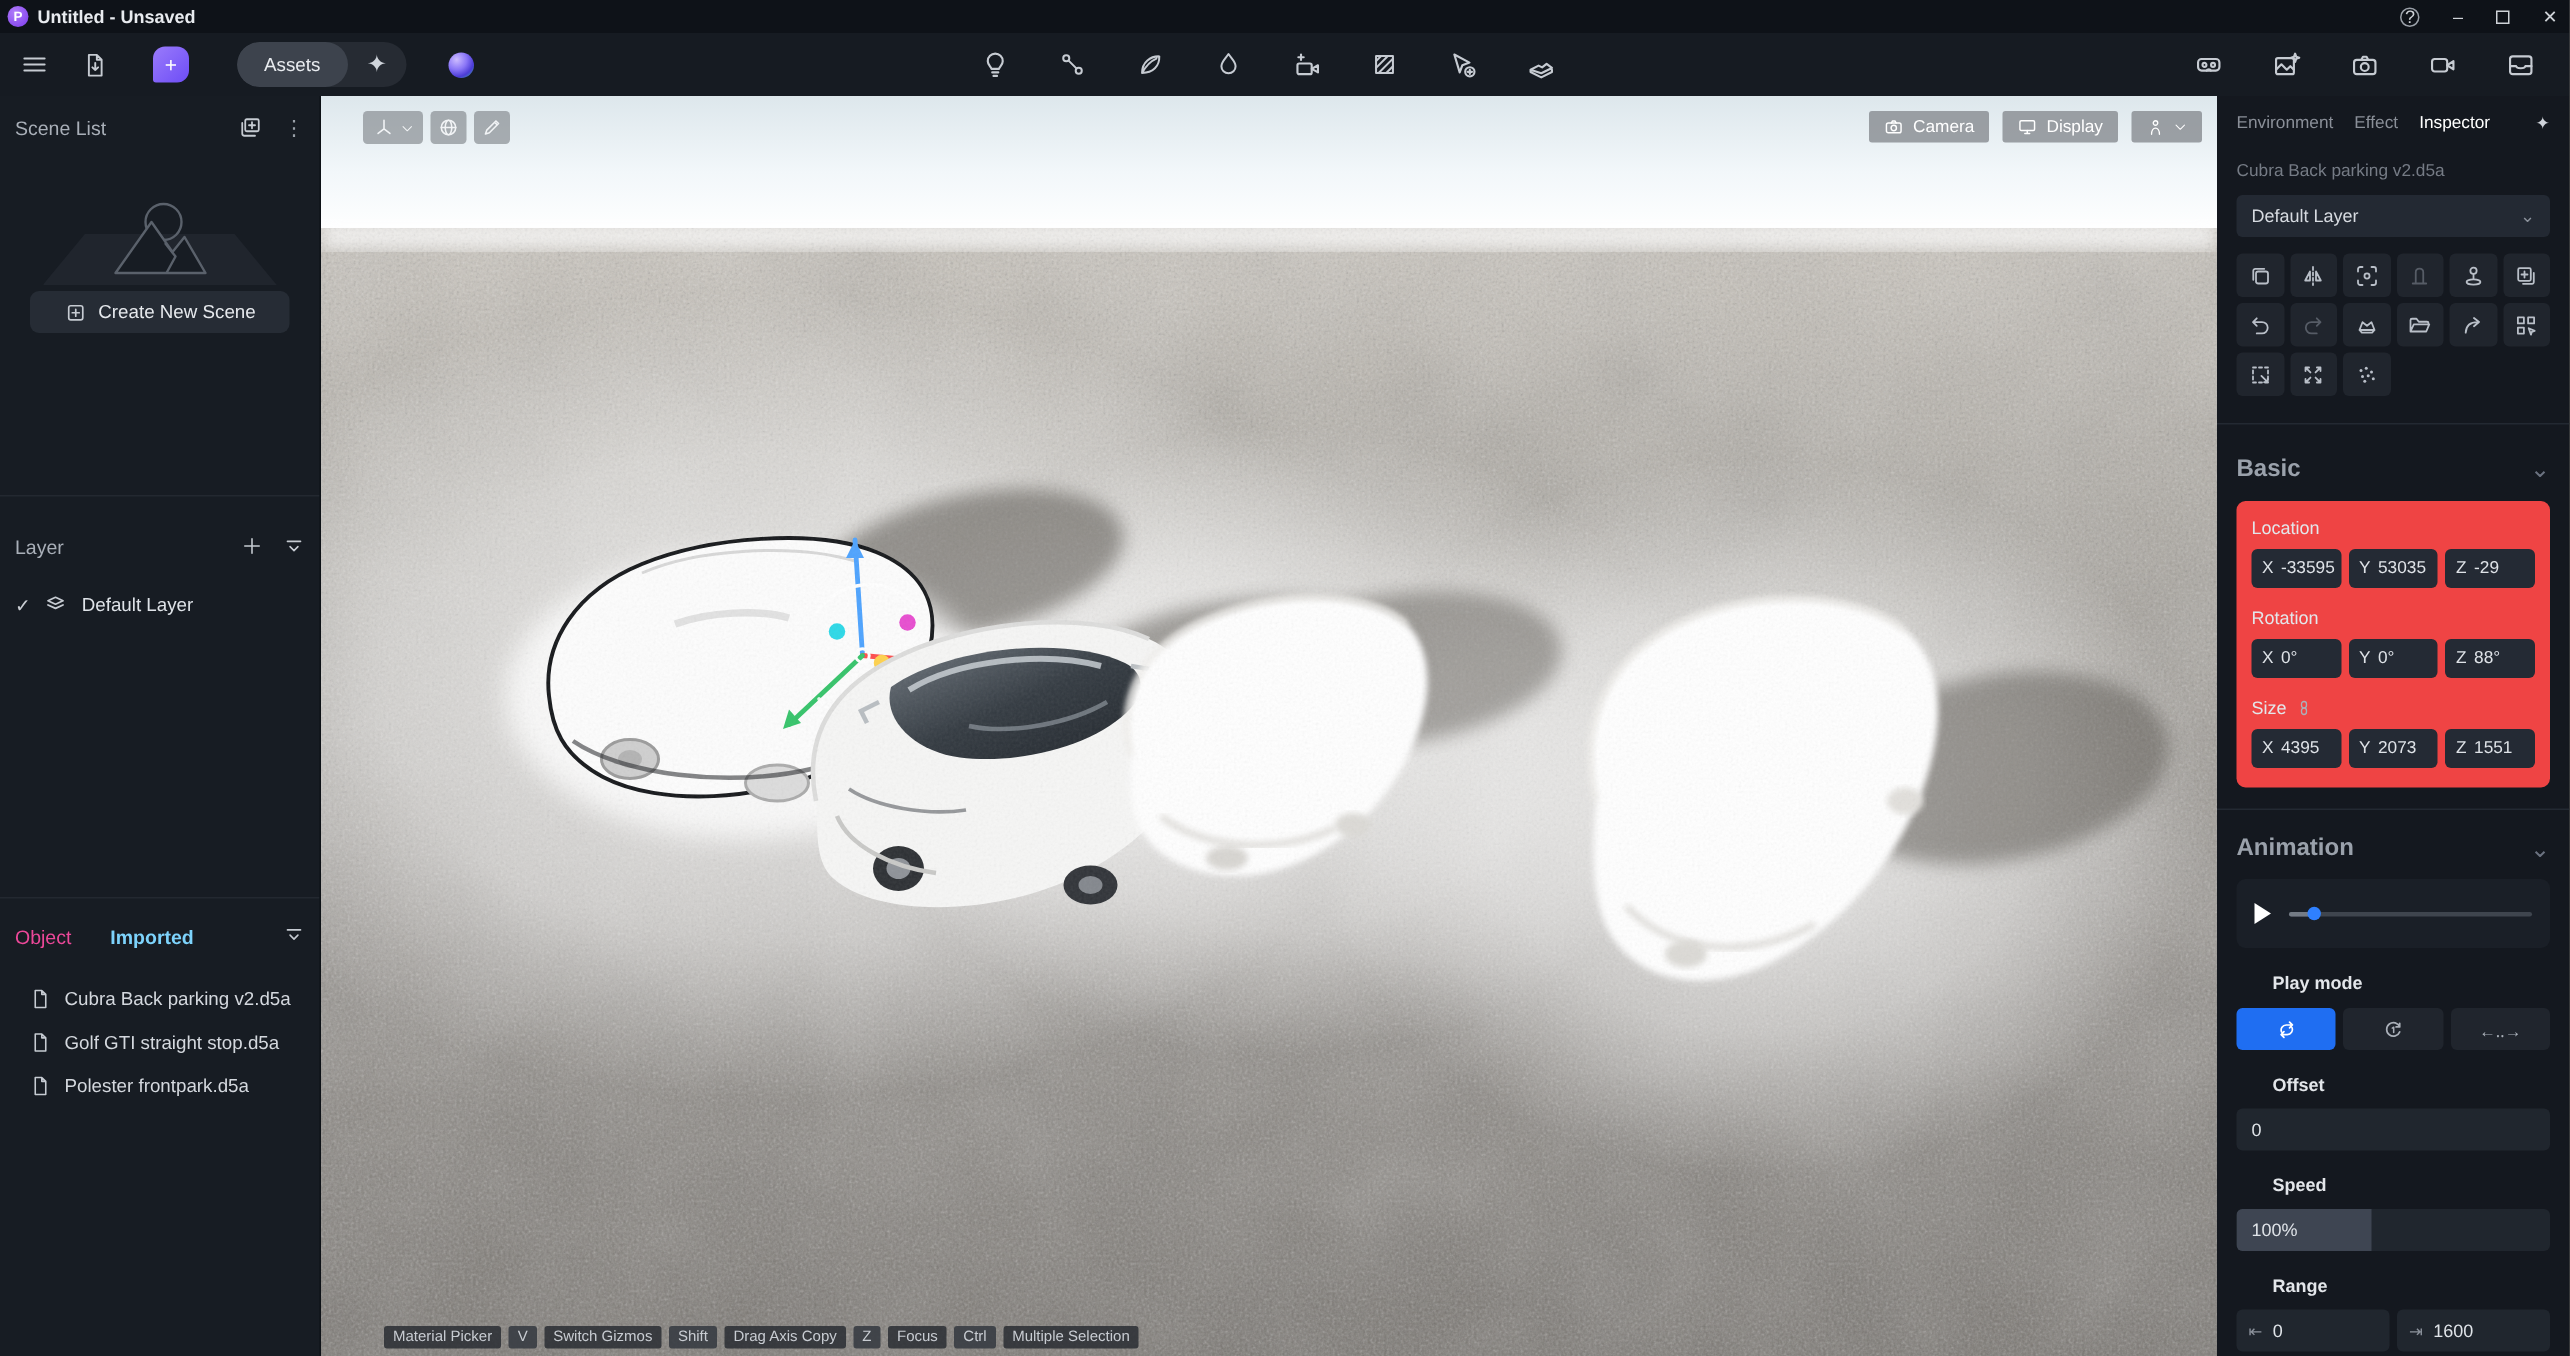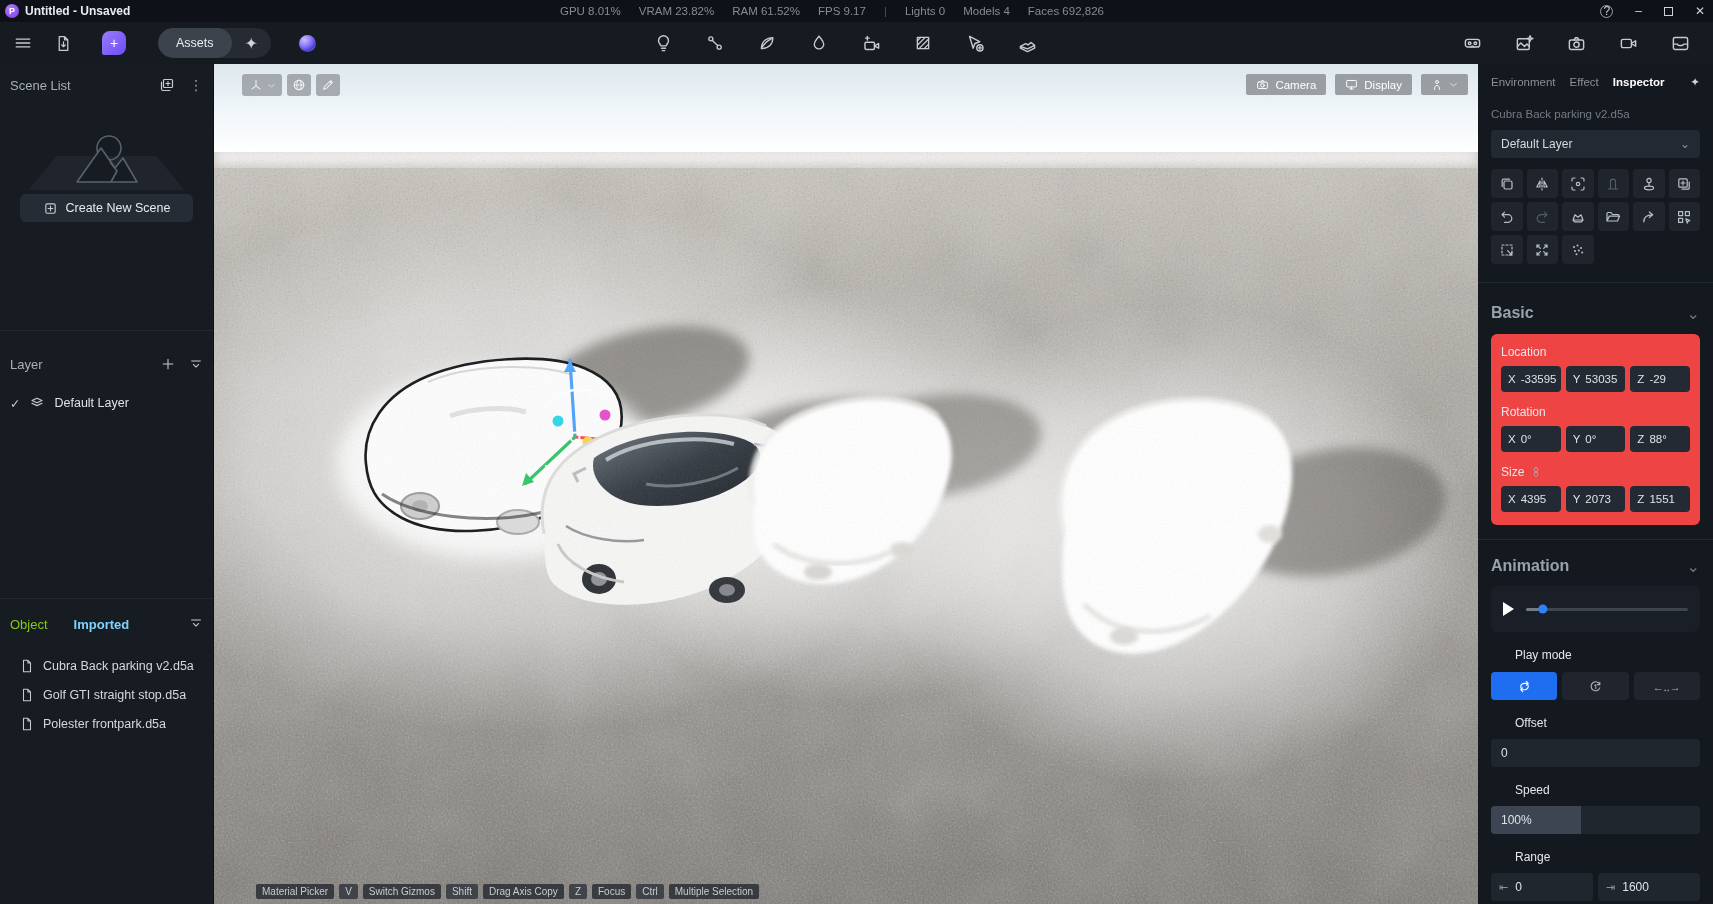--- a/index.html
+++ b/index.html
@@ -39,41 +39,41 @@
   .sb-header { display:flex; align-items:center; margin:12px 10px 0 10px; height:18px; color:#a9afb8; font-size:13px; }
   .sb-header .spacer { flex:1; }
   .sb-header .hicon { color:#9aa0a9; display:flex; align-items:center; margin-left:14px; }
   .empty-illus { margin:36px auto 0 auto; width:120px; height:60px; position:relative; }
   .platform { position:absolute; left:-18px; top:26px; width:156px; height:34px; background:#20252d; clip-path:polygon(18% 0,82% 0,100% 100%,0 100%); }
   .create-btn { margin:4px 20px 0 20px; height:28px; background:#262c35; border-radius:6px; display:flex; align-items:center; justify-content:center; gap:8px; color:#e6e9ed; font-size:12.5px; }
   .divider { height:1px; background:#232830; margin-top:0; }
   .d1 { margin-top:108px; } .d2 { margin-top:183px; }
   .layer-row { display:flex; align-items:center; gap:9px; margin:18px 10px 0 10px; height:24px; color:#dfe3e8; font-size:12.5px; }
   .obj-header { display:flex; align-items:center; margin:16px 10px 0 10px; height:18px; font-size:13px; }
-  .obj-tab-dim { color:#84cc16; } .obj-tab-act { color:#7dd3fc; font-weight:bold; margin-left:26px; }
+  .obj-tab-dim { color:#ec4899; } .obj-tab-act { color:#7dd3fc; font-weight:bold; margin-left:26px; }
   .file-list { margin-top:18px; }
   .file-row { display:flex; align-items:center; gap:9px; height:29px; padding:0 10px 0 20px; color:#d4d8de; font-size:12.5px; }
 
   
   .viewport { flex:1; position:relative; overflow:hidden; background:#9b9790; }
   .scene { position:absolute; inset:0; width:100%; height:100%; }
   .vp-topleft { position:absolute; left:28px; top:10px; display:flex; gap:5px; }
   .vp-btn { height:22px; background:rgba(125,129,134,.62); border-radius:3px; display:flex; align-items:center; justify-content:center; gap:4px; color:#fff; padding:0 5px; }
   .vp-btn .ic { stroke:#f2f4f6; }
   .vp-topright { position:absolute; right:10px; top:10px; display:flex; gap:9px; }
   .vp-btn2 { height:21px; background:rgba(132,136,141,.78); border-radius:2px; display:flex; align-items:center; gap:6px; color:#fff; font-size:11.5px; padding:0 10px; }
   .vp-btn2 .ic { stroke:#fff; }
   .hints { position:absolute; left:42px; bottom:5px; display:flex; gap:5px; align-items:center; }
   .hint { background:rgba(38,42,48,.82); color:#c8ccd2; font-size:10px; padding:2px 6px; border-radius:2px; white-space:nowrap; }
   .hint.key { background:rgba(55,60,67,.9); }
 
   
   .inspector { width:235px; background:#14181f; display:flex; flex-direction:column; padding:0 13px; overflow:hidden; }
   .insp-tabs { display:flex; align-items:center; margin-top:8px; height:20px; font-size:11.5px; gap:14px; }
-  .insp-tab { color:#8a8f98; } .insp-tab.active { color:#fff; font-weight:bold; }
+  .insp-tab { color:#8a8f98; } .insp-tab.active { color:#fff; font-weight:normal; }
   .insp-tabs .spark { margin-left:auto; color:#cfd3da; }
   .obj-name { margin-top:16px; color:#757b85; font-size:11.5px; white-space:nowrap; }
   .layer-select { margin-top:10px; height:28px; background:#232933; border-radius:4px; display:flex; align-items:center; padding:0 10px; color:#d6dae0; font-size:12px; }
   .layer-select .chev { margin-left:auto; color:#8b919b; }
   .icon-grid { margin-top:11px; display:grid; grid-template-columns:repeat(6,1fr); gap:4px; }
   .gbtn { height:29px; background:#20252d; border-radius:4px; display:flex; align-items:center; justify-content:center; color:#b9bfc8; }
   .gbtn.dim { color:#565c66; }
   .gbtn .ic { stroke:currentColor; }
   .insp-div { height:1px; background:#232932; margin:18px -13px 0 -13px; }
   .sec-head { display:flex; align-items:center; margin-top:22px; height:16px; color:#9aa1ab; font-size:16px; font-weight:bold; }
@@ -82,50 +82,40 @@
   .fld-label { color:#e3e6ea; font-size:12px; display:flex; align-items:center; gap:6px; }
   .xyz-row { display:flex; gap:5px; margin-top:7px; margin-bottom:13px; }
   .xyz-row:last-child { margin-bottom:2px; }
   .xyz { flex:1; height:26px; background:#242a34; border-radius:4px; display:flex; align-items:center; gap:5px; padding:0 7px; font-size:11.5px; color:#dfe3e8; overflow:hidden; white-space:nowrap; }
   .xyz .ax { color:#dfe3e8; }
   .player { margin-top:12px; background:#1a1f27; border-radius:6px; height:46px; display:flex; align-items:center; padding:0 12px; gap:12px; }
   .play-tri { width:0; height:0; border-left:11px solid #fff; border-top:7px solid transparent; border-bottom:7px solid transparent; }
   .track { flex:1; height:3px; background:#3f454e; border-radius:2px; position:relative; }
   .track .prog { position:absolute; left:0; top:0; height:3px; width:9%; background:#747b85; border-radius:2px; }
   .track .dot { position:absolute; left:9%; top:50%; transform:translate(-30%,-50%); width:9px; height:9px; border-radius:50%; background:#2f80ff; }
-  .label12 { margin-top:16px; color:#e3e6ea; font-size:12px; font-weight:normal;padding-left:24px; }
+  .label12 { margin-top:16px; color:#e3e6ea; font-size:12px; font-weight:bold;padding-left:24px; }
   .mode-row { margin-top:10px; display:flex; gap:5px; }
   .mode-btn { flex:1; height:28px; border-radius:4px; background:#20252d; color:#aab0b9; display:flex; align-items:center; justify-content:center; font-size:11px; }
   .mode-btn.active { background:#1f6ef2; color:#fff; }
   .mode-btn .ic { stroke:currentColor; }
   .tinput { margin-top:9px; height:28px; background:#20262e; border-radius:4px; display:flex; align-items:center; padding:0 10px; color:#dfe3e8; font-size:12px; position:relative; overflow:hidden; }
   .tinput .fill { position:absolute; left:0; top:0; bottom:0; width:43%; background:#3e4552; }
   .tinput .txt { position:relative; z-index:1; }
   .range-row { margin-top:9px; display:flex; gap:5px; }
   .range-box { flex:1; height:28px; background:#20262e; border-radius:4px; display:flex; align-items:center; gap:7px; padding:0 8px; color:#dfe3e8; font-size:12px; }
   .range-box .rc { color:#8b919b; font-size:11px; }
 </style>
 </head>
 <body>
 
 <div class="app">
 
   <div class="titlebar">
     <div class="logo">P</div>
     <div class="win-title">Untitled - Unsaved</div>
-    <div class="stats">
-      <span>GPU 8.01%</span>
-      <span>VRAM 23.82%</span>
-      <span>RAM 61.52%</span>
-      <span>FPS 9.17</span>
-      <span class="sep">|</span>
-      <span>Lights 0</span>
-      <span>Models 4</span>
-      <span>Faces 692,826</span>
-    </div>
     <div class="win-ctrls">
       <span class="help-circ">?</span>
       <span>–</span>
       <span class="max-box"></span>
       <span>✕</span>
     </div>
   </div>
 
   <div class="toolbar">
     <div class="tb-left">

